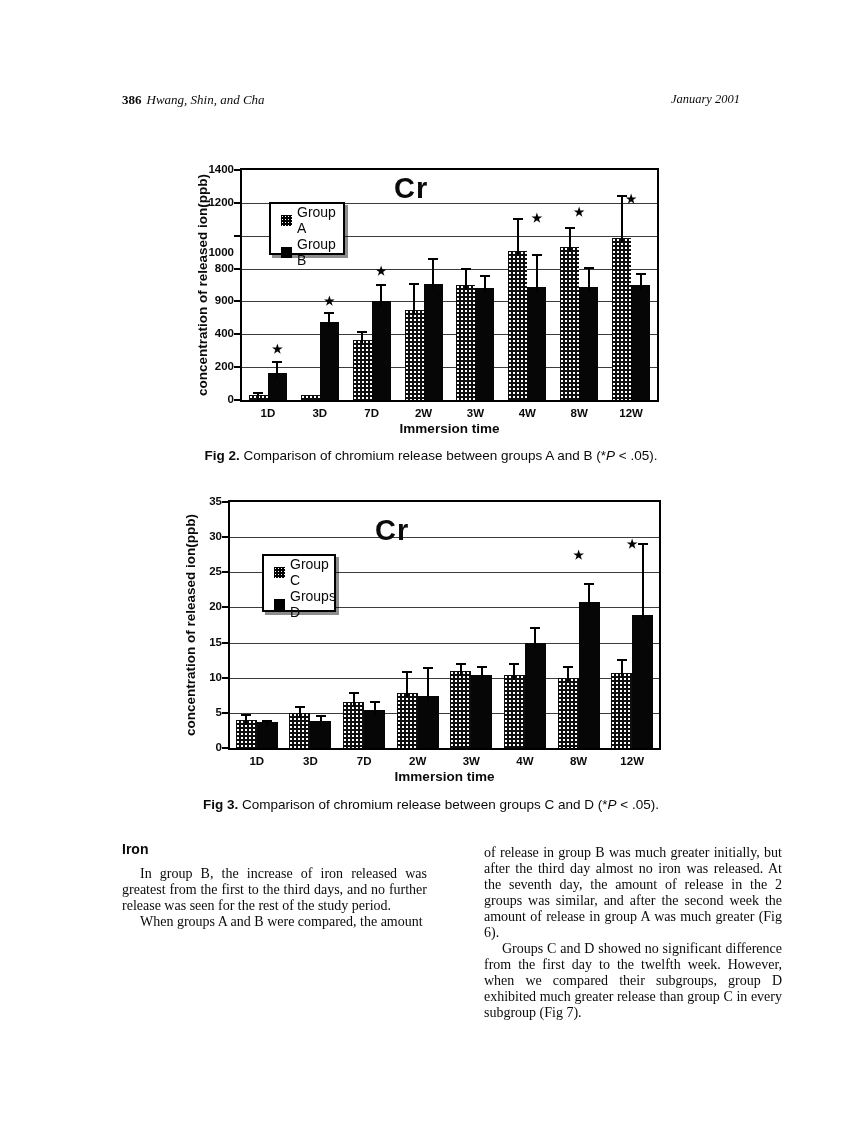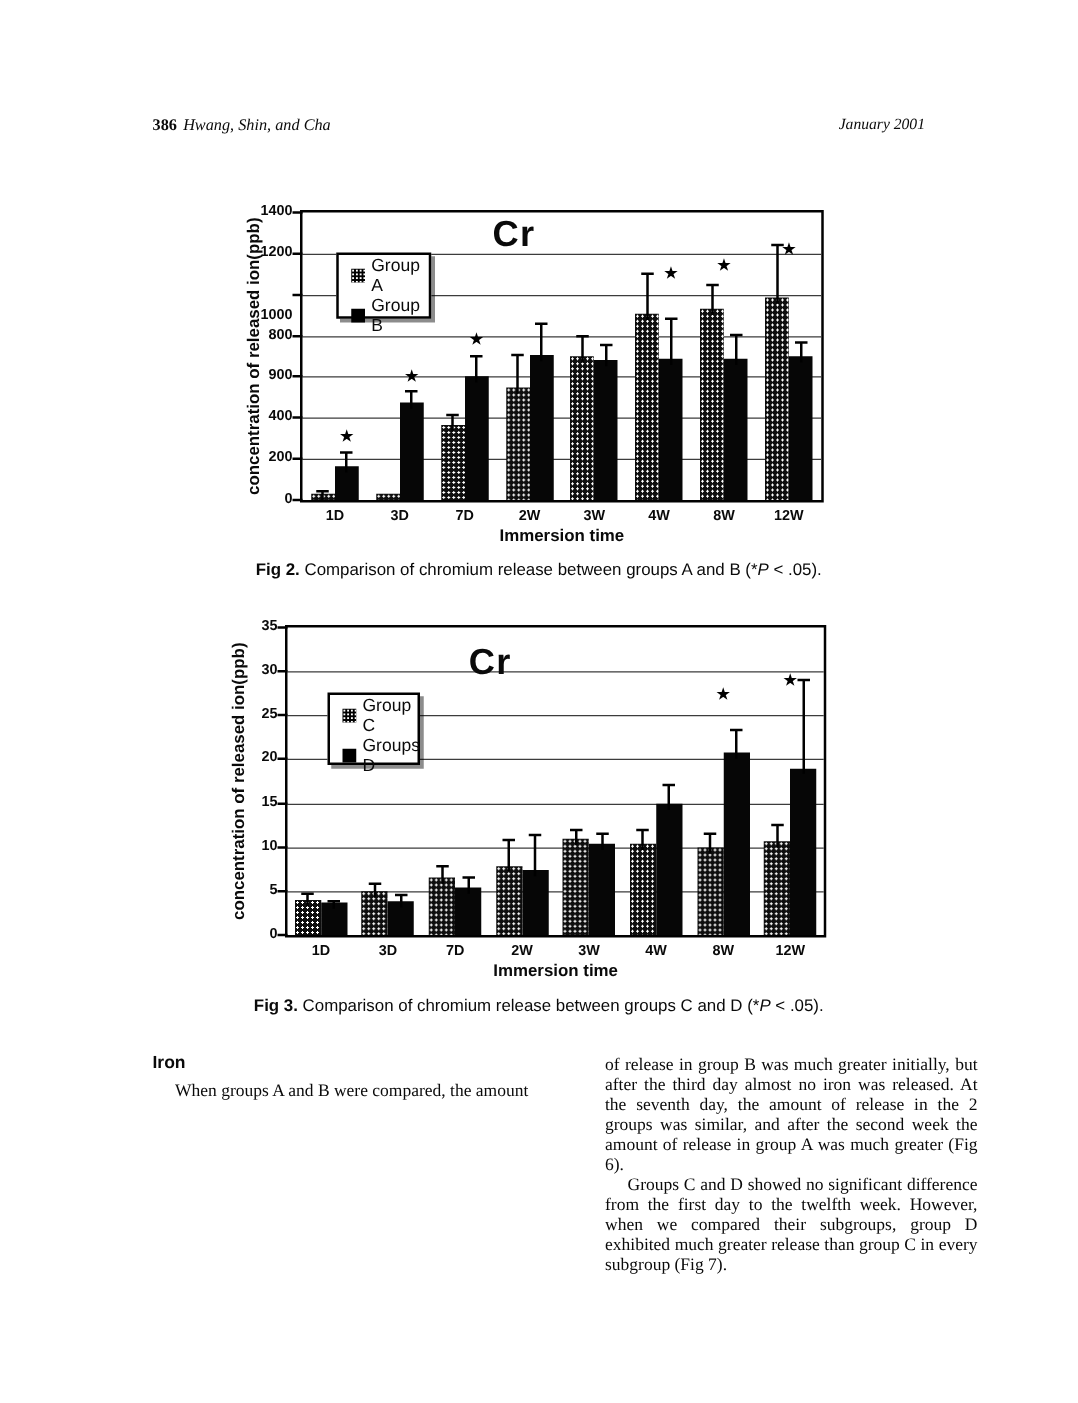--- a/index.html
+++ b/index.html
@@ -263,20 +263,21 @@
       <div class="ylabel">concentration of released ion(ppb)</div>
       <div class="xaxis-title" style="top: 267px;">Immersion time</div>
     </div>
 
   <div class="caption" style="top:797px">
     <b>Fig 3.</b><span> Comparison of chromium release between groups C and D (*</span><i>P</i><span> &lt; .05).</span>
   </div>
 
   <div class="col col-left">
     <div class="sec-head">Iron</div>
+    <p class="para indent">In group B, the increase of iron released was greatest from the first to the third days, and no further release was seen for the rest of the study period.</p>
     <p class="para indent">When groups A and B were compared, the amount</p>
   </div>
 
   <div class="col col-right">
     <p class="para">of release in group B was much greater initially, but after the third day almost no iron was released. At the seventh day, the amount of release in the 2 groups was similar, and after the second week the amount of release in group A was much greater (Fig 6).</p>
     <p class="para indent">Groups C and D showed no significant difference from the first day to the twelfth week. However, when we compared their subgroups, group D exhibited much greater release than group C in every subgroup (Fig 7).</p>
   </div>
 
 </div>
 

